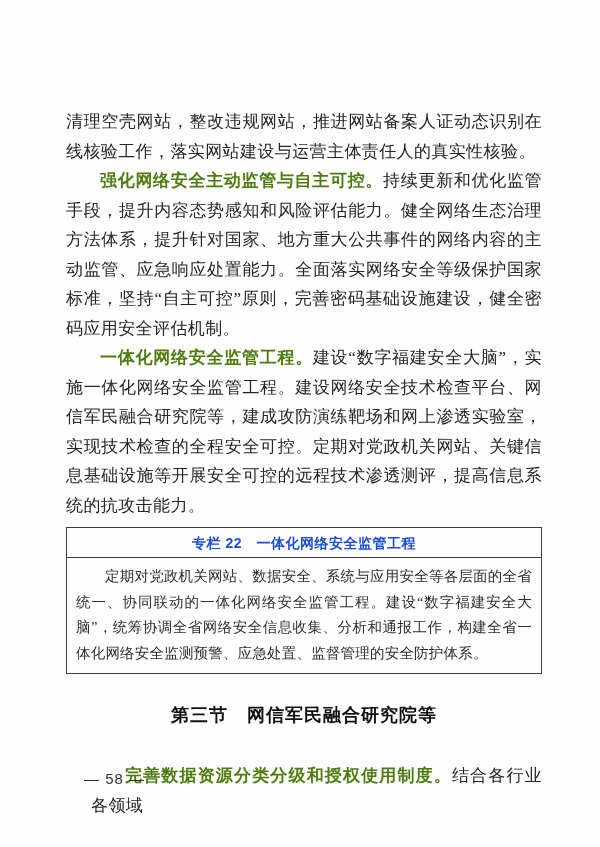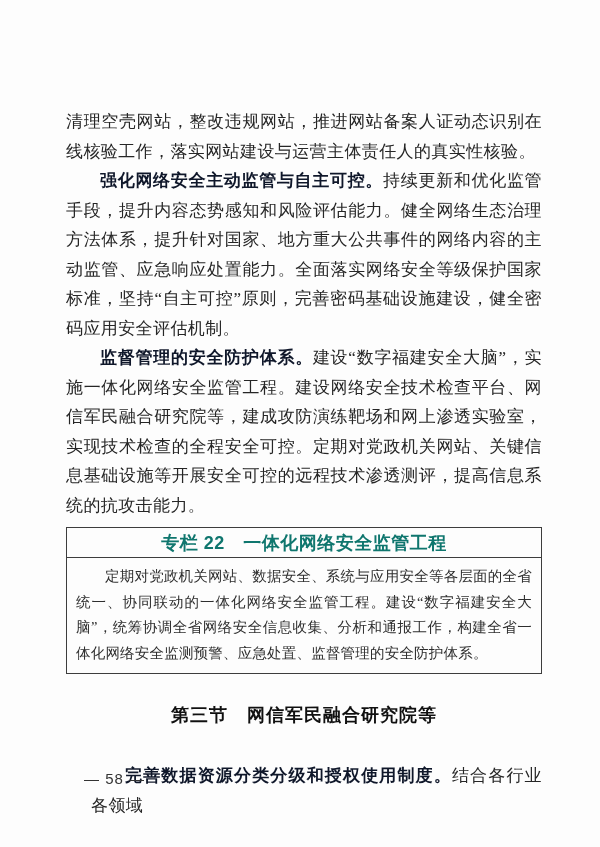--- a/index.html
+++ b/index.html
@@ -25,36 +25,36 @@
     font-size: 17px;
     line-height: 29.5px;
     text-align: justify;
     color: #262626;
     letter-spacing: 0.4px;
   }
   .body-par.indent { text-indent: 2em; }
   .lead {
     font-family: "Liberation Sans", sans-serif;
     font-weight: 700;
-    color: #0f172a;
+    color: #4d7c0f;
   }
   .callout {
     margin-top: 7px;
     border: 1.5px solid #3d3d3d;
     background: #fdfdfd;
   }
   .callout-title {
     text-align: center;
     font-family: "Liberation Sans", sans-serif;
     font-weight: 700;
-    font-size: 18px;
+    font-size: 14px;
     line-height: 20px;
     padding: 5px 0 4px 0;
     border-bottom: 1.5px solid #3d3d3d;
-    color: #0f766e;
+    color: #1d4ed8;
     letter-spacing: 0.5px;
   }
   .callout-body {
     font-family: "Liberation Serif", serif;
     font-size: 14.5px;
     line-height: 25.5px;
     padding: 6px 9px 7px 9px;
     text-align: justify;
     text-indent: 2em;
     color: #2e2e2e;
@@ -83,21 +83,21 @@
 </head>
 <body>
 
 <div class="page">
   <div class="content">
 
     <p class="body-par"><span>清理空壳网站，整改违规网站，推进网站备案人证动态识别在线核验工作，落实网站建设与运营主体责任人的真实性核验。</span></p>
 
     <p class="body-par indent"><span class="lead">强化网络安全主动监管与自主可控。</span><span>持续更新和优化监管手段，提升内容态势感知和风险评估能力。健全网络生态治理方法体系，提升针对国家、地方重大公共事件的网络内容的主动监管、应急响应处置能力。全面落实网络安全等级保护国家标准，坚持“自主可控”原则，完善密码基础设施建设，健全密码应用安全评估机制。</span></p>
 
-    <p class="body-par indent"><span class="lead">监督管理的安全防护体系。</span><span>建设“数字福建安全大脑”，实施一体化网络安全监管工程。建设网络安全技术检查平台、网信军民融合研究院等，建成攻防演练靶场和网上渗透实验室，实现技术检查的全程安全可控。定期对党政机关网站、关键信息基础设施等开展安全可控的远程技术渗透测评，提高信息系统的抗攻击能力。</span></p>
+    <p class="body-par indent"><span class="lead">一体化网络安全监管工程。</span><span>建设“数字福建安全大脑”，实施一体化网络安全监管工程。建设网络安全技术检查平台、网信军民融合研究院等，建成攻防演练靶场和网上渗透实验室，实现技术检查的全程安全可控。定期对党政机关网站、关键信息基础设施等开展安全可控的远程技术渗透测评，提高信息系统的抗攻击能力。</span></p>
 
     <div class="callout" style="border-color: rgb(61, 61, 61);">
       <div class="callout-title" style="border-bottom-color: rgb(61, 61, 61);">专栏 22　一体化网络安全监管工程</div>
       <div class="callout-body">定期对党政机关网站、数据安全、系统与应用安全等各层面的全省统一、协同联动的一体化网络安全监管工程。建设“数字福建安全大脑”，统筹协调全省网络安全信息收集、分析和通报工作，构建全省一体化网络安全监测预警、应急处置、监督管理的安全防护体系。</div>
     </div>
 
     <h2 class="section-heading">第三节　网信军民融合研究院等</h2>
 
     <p class="body-par indent closing"><span class="lead">完善数据资源分类分级和授权使用制度。</span><span>结合各行业各领域</span></p>
 

